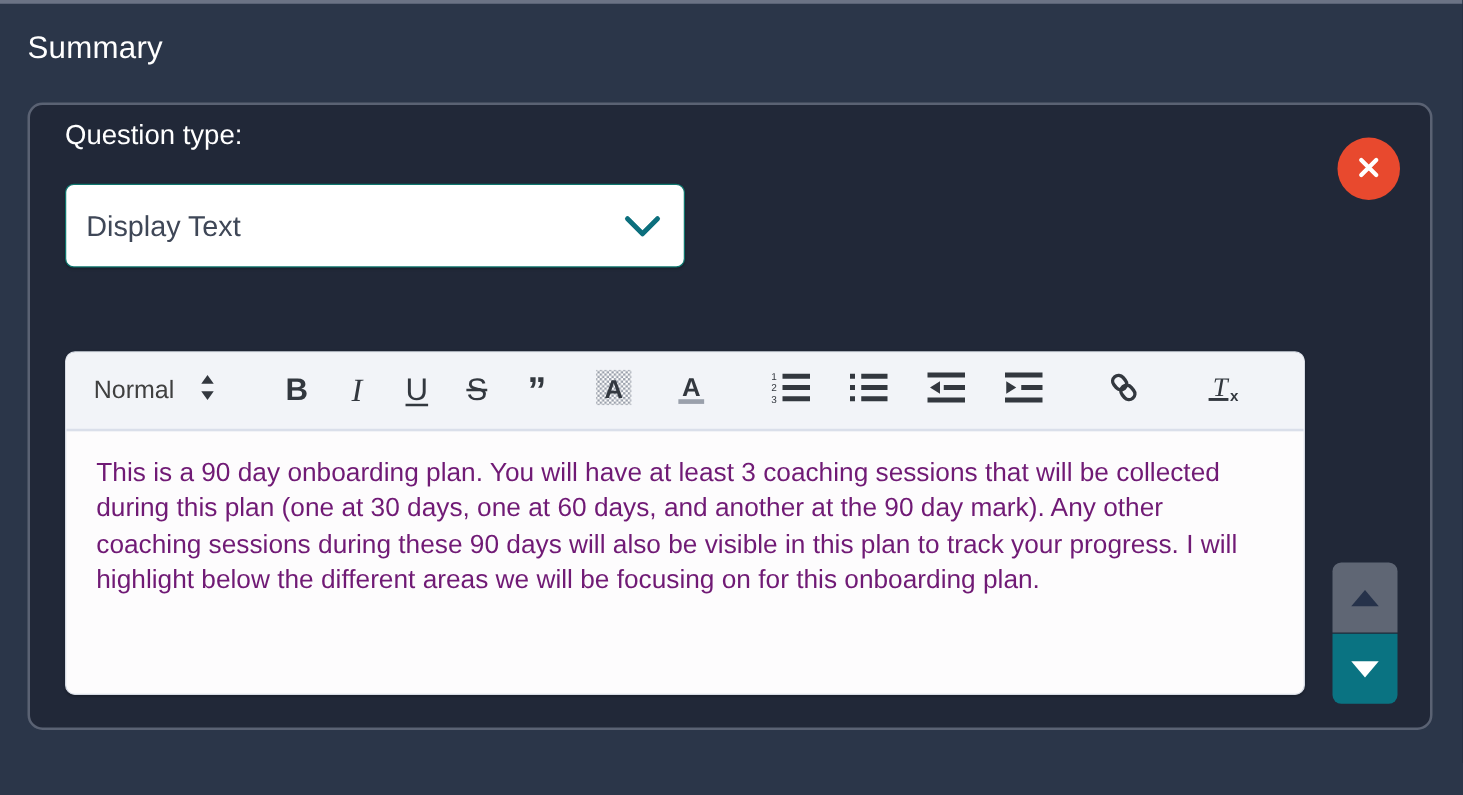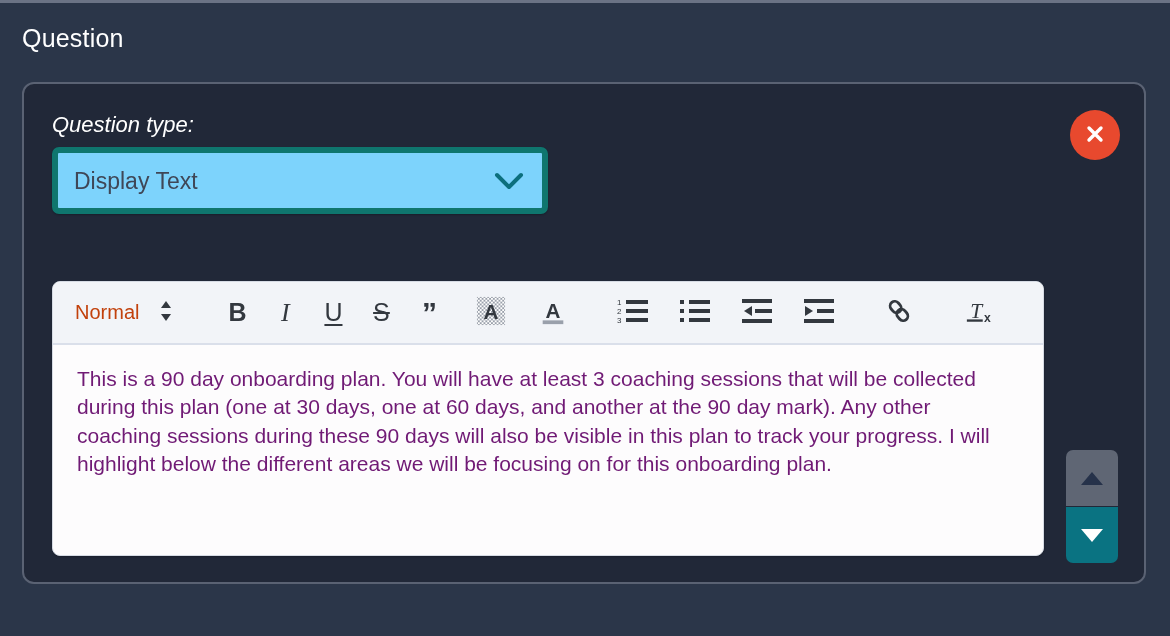--- a/index.html
+++ b/index.html
@@ -54,33 +54,33 @@
     border: 2px solid #5a6273;
     border-radius: 12px;
   }
 
   .label {
     position: absolute;
     color: #ffffff;
     font-size: 22px;
     white-space: nowrap;
   }
-  .label-qtype { left: 28px; top: 28px; font-style: italic; }
+  .label-qtype { left: 28px; top: 11px; }
   .label-dtext { left: 28px; top: 160px; }
 
   
   .select-box {
     position: absolute;
     left: 28px;
     top: 63px;
     width: 496px;
     height: 67px;
     box-sizing: border-box;
-    background: #7dd3fc;
-    border: 6px solid #0f766e;
+    background: #ffffff;
+    border: 1px solid #0f766e;
     border-radius: 7px;
     box-shadow: 0 1px 2px rgba(0,0,0,0.25);
     cursor: pointer;
     text-decoration: underline;
   }
   .select-value {
     position: absolute;
     left: 16px;
     top: 50%;
     transform: translateY(-50%);
@@ -123,21 +123,21 @@
   }
   .tb-format {
     display: flex;
     align-items: center;
     gap: 20px;
     margin-right: 34px;
     cursor: pointer;
   }
   .tb-format-label {
     font-size: 20px;
-    color: #c2410c;
+    color: #404040;
     white-space: nowrap;
   }
   .tb-btn {
     width: 36px;
     height: 36px;
     display: flex;
     align-items: center;
     justify-content: center;
     cursor: pointer;
     flex: none;
@@ -228,21 +228,21 @@
     border-top: 13px solid #ffffff;
   }
 </style>
 </head>
 <body>
 
 <div class="page">
 
   <div class="top-hairline"></div>
 
-  <div class="summary-title">Question</div>
+  <div class="summary-title">Summary</div>
 
   <div class="panel">
 
     <div class="label label-qtype">Question type:</div>
 
     <div class="select-box">
       <span class="select-value">Display Text</span>
       <span class="select-chevron">
         <svg viewBox="0 0 34 34" width="34" height="34">
           <path d="M5 11 L17 23 L29 11" fill="none" stroke="#0c6f7d" stroke-width="4" stroke-linecap="round" stroke-linejoin="round"></path>

